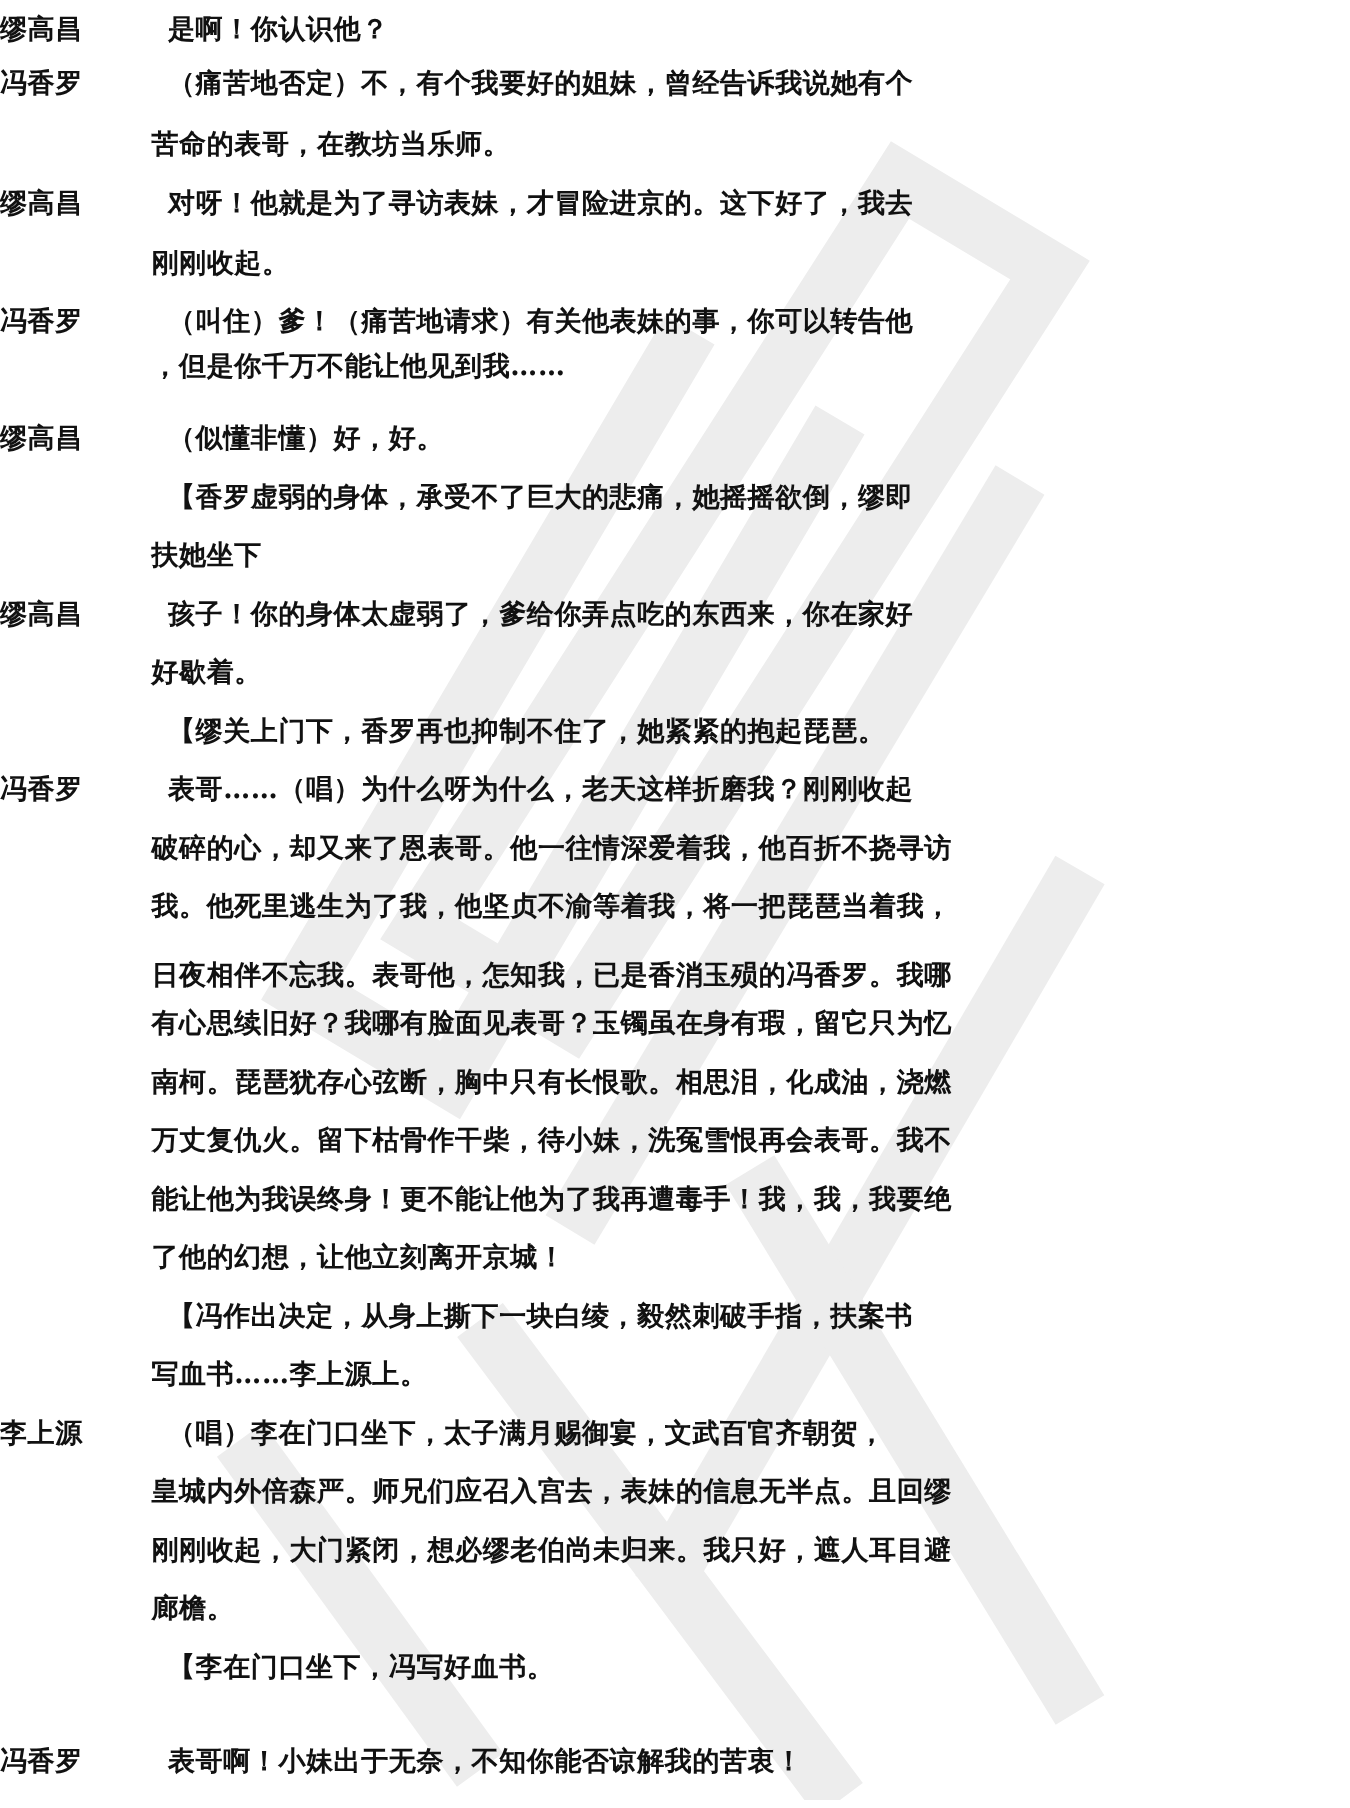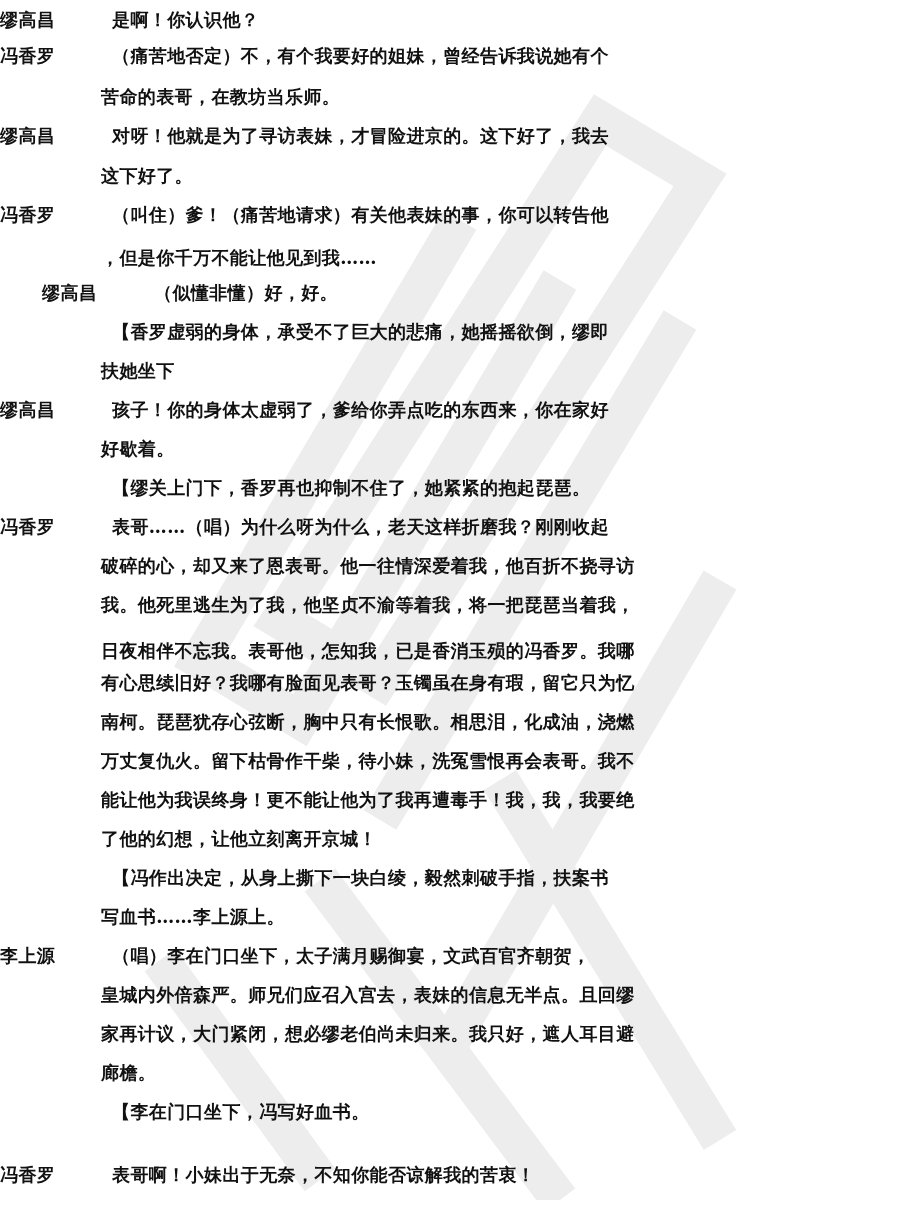--- a/index.html
+++ b/index.html
@@ -61,39 +61,39 @@
     <path d="M240 820 L480 1140"></path>
     <path d="M80 900 L240 1120"></path>
   </g>
 </svg>
 
 <div class="page" id="page">
     <div class="line" style="top: 0px;"><span class="speaker">缪高昌</span><span>是啊！你认识他？</span></div>
     <div class="line" style="top: 36px;"><span class="speaker">冯香罗</span><span>（痛苦地否定）不，有个我要好的姐妹，曾经告诉我说她有个</span></div>
     <div class="line ind-cont" style="top: 77px;"><span>苦命的表哥，在教坊当乐师。</span></div>
     <div class="line" style="top: 116px;"><span class="speaker">缪高昌</span><span>对呀！他就是为了寻访表妹，才冒险进京的。这下好了，我去</span></div>
-    <div class="line ind-cont" style="top: 156px;"><span>这下好了。</span></div>
+    <div class="line ind-cont" style="top: 156px;"><span>刚刚收起。</span></div>
     <div class="line" style="top: 195px;"><span class="speaker">冯香罗</span><span>（叫住）爹！（痛苦地请求）有关他表妹的事，你可以转告他</span></div>
-    <div class="line ind-cont" style="top: 238px;"><span>，但是你千万不能让他见到我……</span></div>
-    <div class="line" style="top: 273px; margin-left: 42px;"><span class="speaker">缪高昌</span><span>（似懂非懂）好，好。</span></div>
+    <div class="line ind-cont" style="top: 225px;"><span>，但是你千万不能让他见到我……</span></div>
+    <div class="line" style="top: 273px;"><span class="speaker">缪高昌</span><span>（似懂非懂）好，好。</span></div>
     <div class="line ind-stage" style="top: 312px;"><span>【香罗虚弱的身体，承受不了巨大的悲痛，她摇摇欲倒，缪即</span></div>
     <div class="line ind-cont" style="top: 351px;"><span>扶她坐下</span></div>
     <div class="line" style="top: 390px;"><span class="speaker">缪高昌</span><span>孩子！你的身体太虚弱了，爹给你弄点吃的东西来，你在家好</span></div>
     <div class="line ind-cont" style="top: 429px;"><span>好歇着。</span></div>
     <div class="line ind-stage" style="top: 468px;"><span>【缪关上门下，香罗再也抑制不住了，她紧紧的抱起琵琶。</span></div>
     <div class="line" style="top: 507px;"><span class="speaker">冯香罗</span><span>表哥……（唱）为什么呀为什么，老天这样折磨我？刚刚收起</span></div>
     <div class="line ind-cont" style="top: 546px;"><span>破碎的心，却又来了恩表哥。他一往情深爱着我，他百折不挠寻访</span></div>
     <div class="line ind-cont" style="top: 585px;"><span>我。他死里逃生为了我，他坚贞不渝等着我，将一把琵琶当着我，</span></div>
     <div class="line ind-cont" style="top: 631px; text-align: right;"><span>日夜相伴不忘我。表哥他，怎知我，已是香消玉殒的冯香罗。我哪</span></div>
     <div class="line ind-cont" style="top: 663px;"><span>有心思续旧好？我哪有脸面见表哥？玉镯虽在身有瑕，留它只为忆</span></div>
     <div class="line ind-cont" style="top: 702px;"><span>南柯。琵琶犹存心弦断，胸中只有长恨歌。相思泪，化成油，浇燃</span></div>
     <div class="line ind-cont" style="top: 741px;"><span>万丈复仇火。留下枯骨作干柴，待小妹，洗冤雪恨再会表哥。我不</span></div>
     <div class="line ind-cont" style="top: 780px;"><span>能让他为我误终身！更不能让他为了我再遭毒手！我，我，我要绝</span></div>
     <div class="line ind-cont" style="top: 819px;"><span>了他的幻想，让他立刻离开京城！</span></div>
     <div class="line ind-stage" style="top: 858px;"><span>【冯作出决定，从身上撕下一块白绫，毅然刺破手指，扶案书</span></div>
     <div class="line ind-cont" style="top: 897px;"><span>写血书……李上源上。</span></div>
     <div class="line" style="top: 936px;"><span class="speaker">李上源</span><span>（唱）李在门口坐下，太子满月赐御宴，文武百官齐朝贺，</span></div>
     <div class="line ind-cont" style="top: 975px;"><span>皇城内外倍森严。师兄们应召入宫去，表妹的信息无半点。且回缪</span></div>
-    <div class="line ind-cont" style="top: 1014px;"><span>家再计议，大门紧闭，想必缪老伯尚未归来。我只好，遮人耳目避</span></div>
+    <div class="line ind-cont" style="top: 1014px;"><span>刚刚收起，大门紧闭，想必缪老伯尚未归来。我只好，遮人耳目避</span></div>
     <div class="line ind-cont" style="top: 1053px;"><span>廊檐。</span></div>
     <div class="line ind-stage" style="top: 1092px;"><span>【李在门口坐下，冯写好血书。</span></div>
     <div class="line" style="top: 1131px; margin-top: 24px;"><span class="speaker">冯香罗</span><span>表哥啊！小妹出于无奈，不知你能否谅解我的苦衷！</span></div>
   </div>
 
 </body></html>

